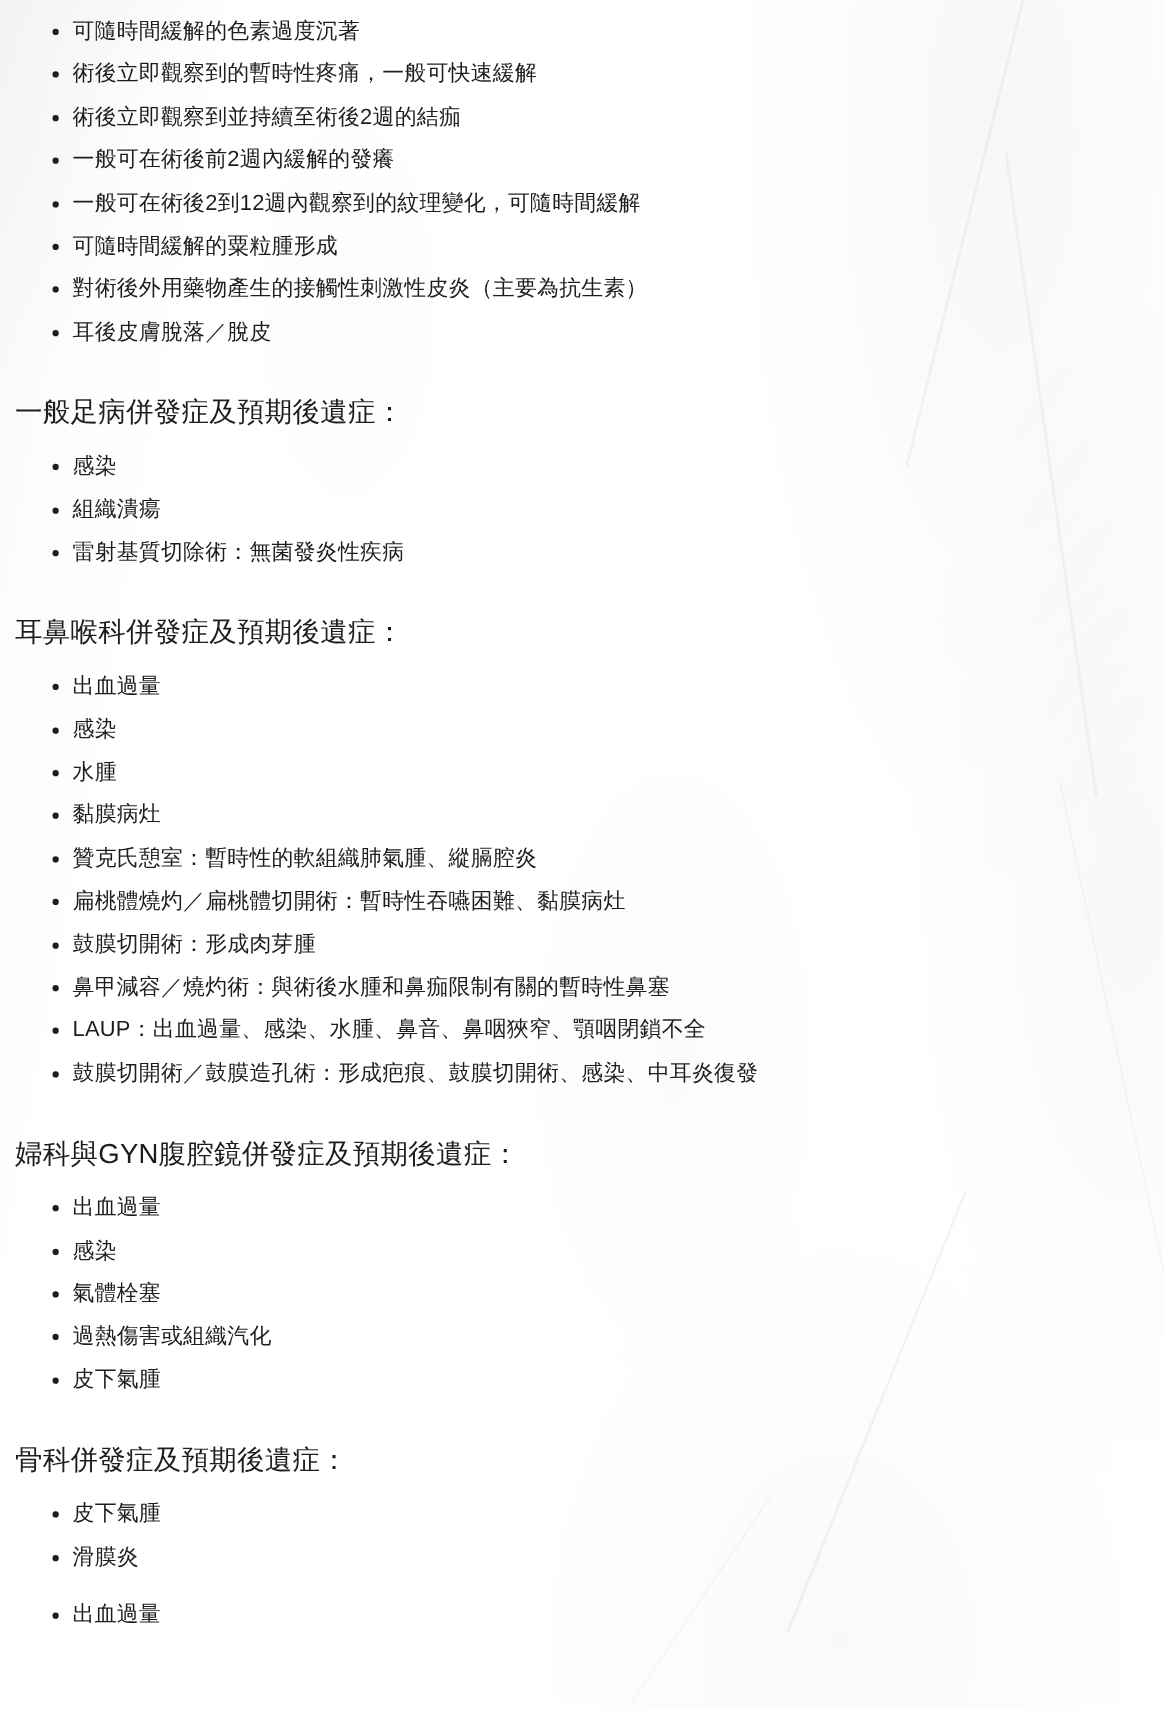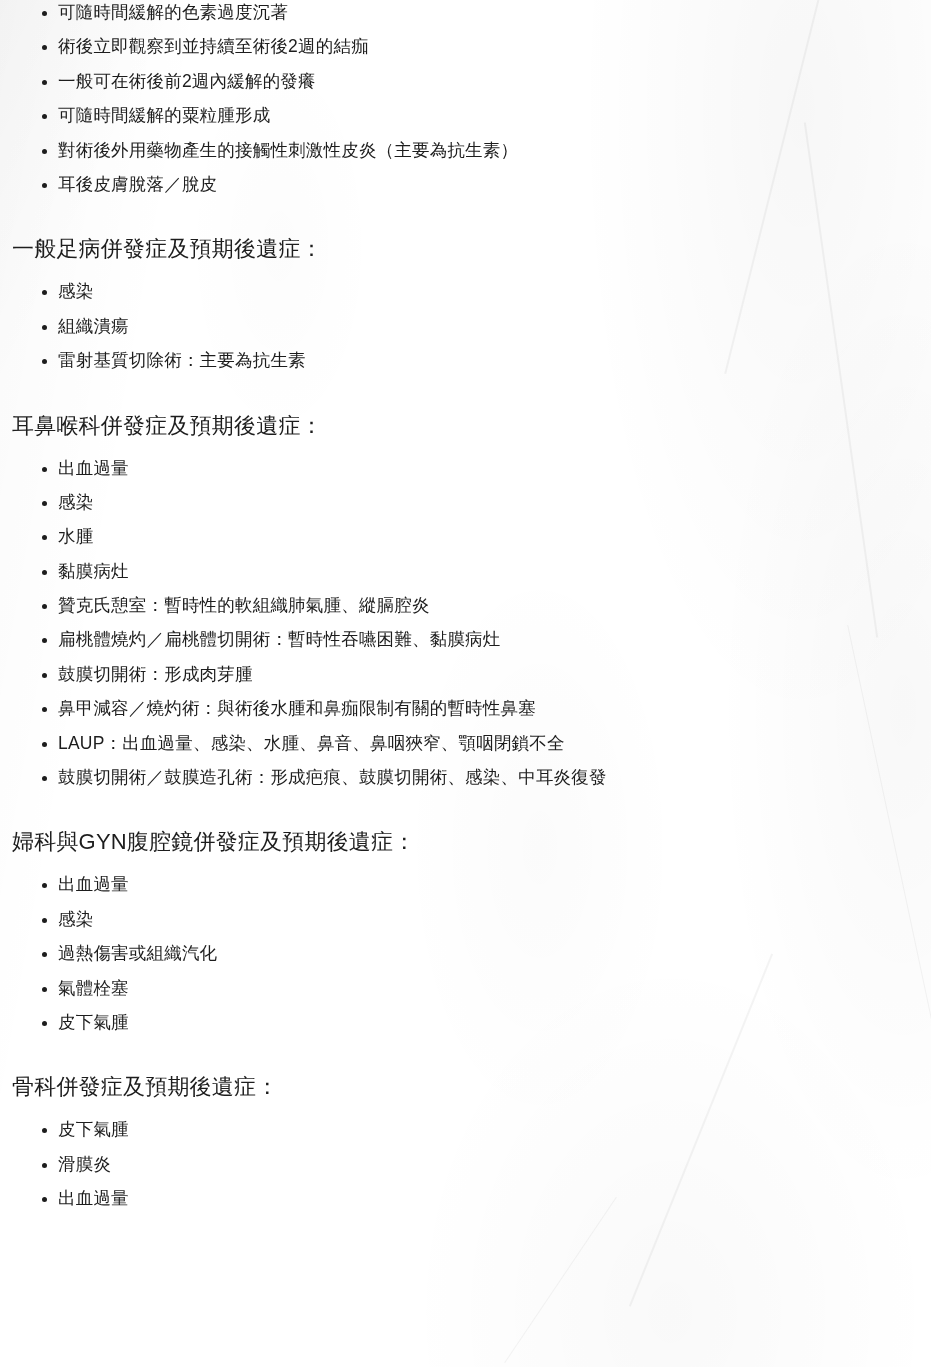--- a/index.html
+++ b/index.html
@@ -48,21 +48,21 @@
 
   h2.section {
     font-size: 22px;
     font-weight: 400;
     line-height: 1.5;
     margin: 26px 0 14px 0;
     letter-spacing: 0.2px;
   }
   ul.bullets {
     list-style: none;
-    margin: 0 0 0 0;
+    margin: 12px 0 0 0;
     padding: 0;
   }
   ul.bullets li {
     position: relative;
     font-size: 17.5px;
     line-height: 1.48;
     padding: 0 0 8.5px 46px;
     letter-spacing: 0.2px;
   }
   ul.bullets li::before {
@@ -89,54 +89,56 @@
 <div class="vein" style="left:775px;top:-40px;width:2px;height:420px;transform:rotate(14deg);"></div>
 <div class="vein" style="left:840px;top:120px;width:1.5px;height:520px;transform:rotate(-8deg);"></div>
 <div class="vein" style="left:700px;top:940px;width:1.5px;height:380px;transform:rotate(22deg);"></div>
 <div class="vein" style="left:895px;top:620px;width:1px;height:460px;transform:rotate(-12deg);"></div>
 <div class="vein" style="left:560px;top:1180px;width:1px;height:200px;transform:rotate(34deg);"></div>
 
 <div class="page">
 
   <ul class="bullets first-list">
     <li>可隨時間緩解的色素過度沉著</li>
+    <li>術後立即觀察到的暫時性疼痛，一般可快速緩解</li>
     <li>術後立即觀察到並持續至術後2週的結痂</li>
     <li>一般可在術後前2週內緩解的發癢</li>
+    <li>一般可在術後2到12週內觀察到的紋理變化，可隨時間緩解</li>
     <li>可隨時間緩解的粟粒腫形成</li>
     <li>對術後外用藥物產生的接觸性刺激性皮炎（主要為抗生素）</li>
     <li>耳後皮膚脫落／脫皮</li>
   </ul>
 
   <h2 class="section">一般足病併發症及預期後遺症：</h2>
   <ul class="bullets">
     <li>感染</li>
     <li>組織潰瘍</li>
-    <li>雷射基質切除術：主要為抗生素</li>
+    <li>雷射基質切除術：無菌發炎性疾病</li>
   </ul>
 
   <h2 class="section">耳鼻喉科併發症及預期後遺症：</h2>
   <ul class="bullets">
     <li>出血過量</li>
     <li>感染</li>
     <li>水腫</li>
     <li>黏膜病灶</li>
     <li>贊克氏憩室：暫時性的軟組織肺氣腫、縱膈腔炎</li>
     <li>扁桃體燒灼／扁桃體切開術：暫時性吞嚥困難、黏膜病灶</li>
     <li>鼓膜切開術：形成肉芽腫</li>
     <li>鼻甲減容／燒灼術：與術後水腫和鼻痂限制有關的暫時性鼻塞</li>
     <li>LAUP：出血過量、感染、水腫、鼻音、鼻咽狹窄、顎咽閉鎖不全</li>
     <li>鼓膜切開術／鼓膜造孔術：形成疤痕、鼓膜切開術、感染、中耳炎復發</li>
   </ul>
 
   <h2 class="section">婦科與GYN腹腔鏡併發症及預期後遺症：</h2>
   <ul class="bullets">
     <li>出血過量</li>
     <li>感染</li>
+    <li>氣體栓塞</li>
     <li>過熱傷害或組織汽化</li>
-    <li>氣體栓塞</li>
     <li>皮下氣腫</li>
   </ul>
 
   <h2 class="section">骨科併發症及預期後遺症：</h2>
   <ul class="bullets">
     <li>皮下氣腫</li>
     <li>滑膜炎</li>
   </ul>
 
   <ul class="bullets">

